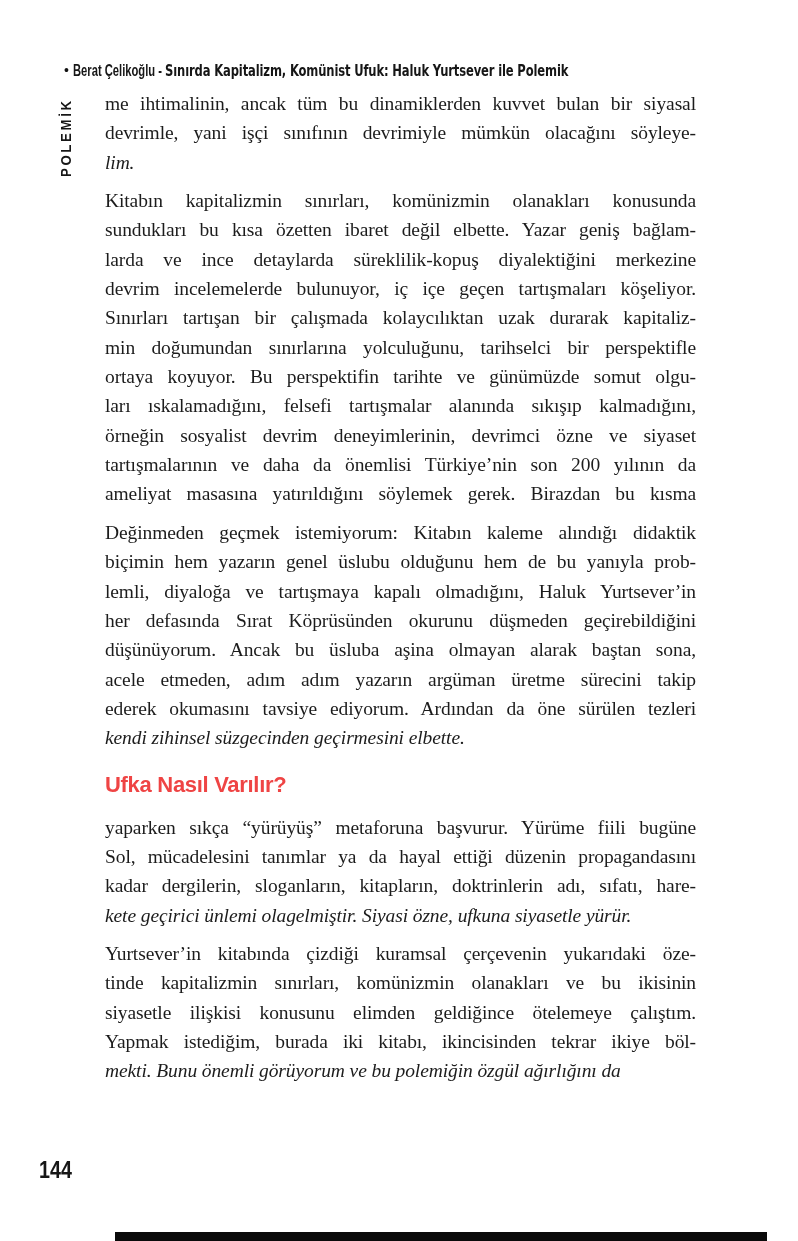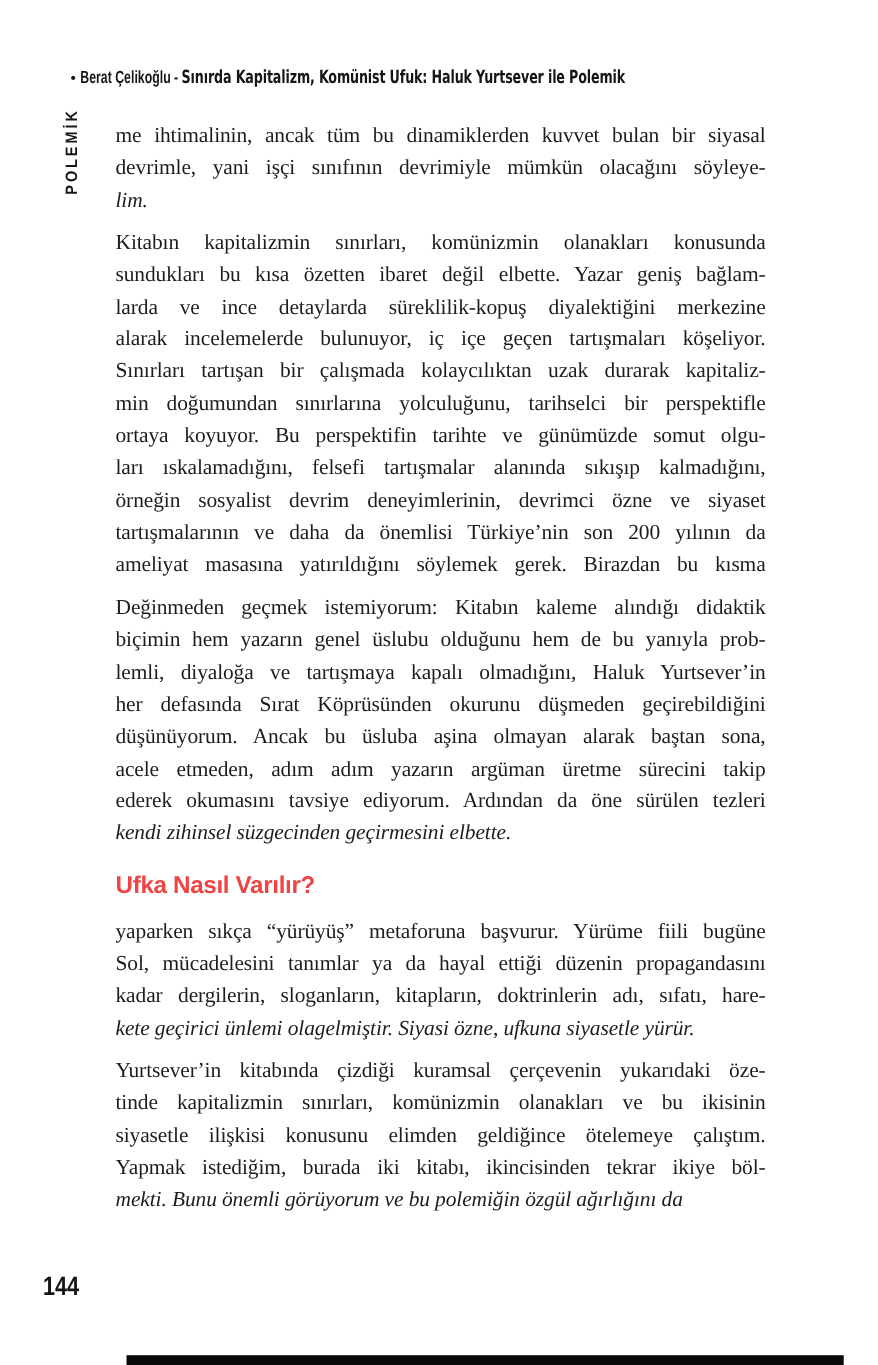--- a/index.html
+++ b/index.html
@@ -51,21 +51,21 @@
     transform-origin: 0 0;
     font-family: "Liberation Sans", sans-serif;
     font-weight: 700;
     font-size: 15px;
     letter-spacing: 3px;
     color: #161616;
     white-space: nowrap;
   }
   
   .article {
-    position: absolute; left: 105px; top: 109px; width: 591px;
+    position: absolute; left: 105px; top: 89px; width: 591px;
     color: #1c1c1c;
   }
   .paragraph { margin: 0 0 9px 0; }
   .line {
     font-size: 19.5px;
     line-height: 29.35px;
     letter-spacing: -0.1px;
     text-align: justify;
     text-align-last: justify;
   }
@@ -111,21 +111,21 @@
   <main id="article" class="article">
       <div class="paragraph">
         <div class="line">me ihtimalinin, ancak tüm bu dinamiklerden kuvvet bulan bir siyasal</div>
         <div class="line">devrimle, yani işçi sınıfının devrimiyle mümkün olacağını söyleye-</div>
         <div class="line last">lim.</div>
       </div>
       <div class="paragraph">
         <div class="line">Kitabın kapitalizmin sınırları, komünizmin olanakları konusunda</div>
         <div class="line">sundukları bu kısa özetten ibaret değil elbette. Yazar geniş bağlam-</div>
         <div class="line">larda ve ince detaylarda süreklilik-kopuş diyalektiğini merkezine</div>
-        <div class="line">alarak incelemelerde bulunuyor, iç içe geçen tartışmaları köşeliyor.</div>
+        <div class="line">devrim incelemelerde bulunuyor, iç içe geçen tartışmaları köşeliyor.</div>
         <div class="line">Sınırları tartışan bir çalışmada kolaycılıktan uzak durarak kapitaliz-</div>
         <div class="line">min doğumundan sınırlarına yolculuğunu, tarihselci bir perspektifle</div>
         <div class="line">ortaya koyuyor. Bu perspektifin tarihte ve günümüzde somut olgu-</div>
         <div class="line">ları ıskalamadığını, felsefi tartışmalar alanında sıkışıp kalmadığını,</div>
         <div class="line">örneğin sosyalist devrim deneyimlerinin, devrimci özne ve siyaset</div>
         <div class="line">tartışmalarının ve daha da önemlisi Türkiye’nin son 200 yılının da</div>
         <div class="line">ameliyat masasına yatırıldığını söylemek gerek. Birazdan bu kısma</div>
       </div>
       <div class="paragraph">
         <div class="line">Değinmeden geçmek istemiyorum: Kitabın kaleme alındığı didaktik</div>

